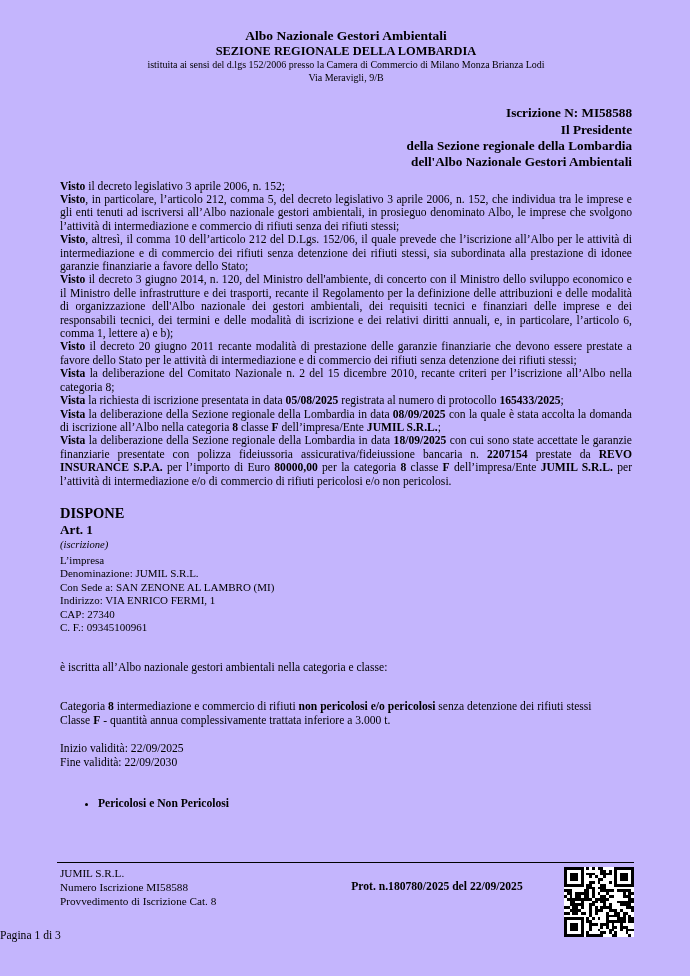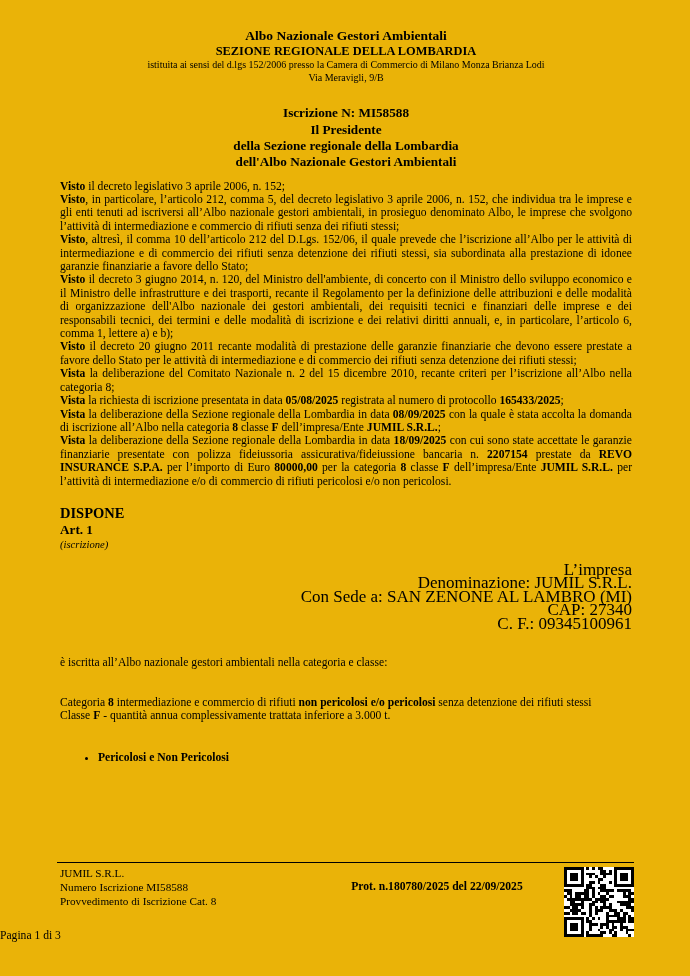--- a/index.html
+++ b/index.html
@@ -1,34 +1,34 @@
 <!DOCTYPE html>
 <html><head>
 <meta charset="utf-8">
 <style>
   html,body{margin:0;padding:0;background:#ffffff;}
   body{width:690px;height:976px;font-family:"Liberation Serif", serif;color:#000;}
-  .page{position:relative;width:690px;height:976px;box-sizing:border-box;padding:28px 58px 0 60px;background:#eab308;overflow:hidden;}
+  .page{position:relative;width:690px;height:976px;box-sizing:border-box;padding:28px 58px 0 60px;background:#c4b5fd;overflow:hidden;}
 
   .doc-header{text-align:center;}
   .doc-header .org{font-weight:bold;font-size:13.5px;line-height:16px;}
   .doc-header .section{font-weight:bold;font-size:12.4px;line-height:14px;}
   .doc-header .sub{font-size:10px;line-height:13.2px;}
 
-  .title-block{text-align:center;margin-top:21px;font-weight:bold;font-size:13.2px;line-height:16.3px;}
+  .title-block{text-align:right;margin-top:21px;font-weight:bold;font-size:13.2px;line-height:16.3px;}
 
   .recitals{margin-top:9px;font-size:11.6px;line-height:13.4px;text-align:justify;}
   .recitals p{margin:0;}
 
   .dispone{text-align:left;margin-top:17px;}
   .dispone .d-heading{font-weight:bold;font-size:14.5px;line-height:17px;}
   .dispone .d-article{font-weight:bold;font-size:13.2px;line-height:16px;}
   .dispone .d-subject{font-style:italic;font-size:10.6px;line-height:13px;}
 
-  .company{margin-top:12px;font-size:17px;line-height:13.5px;text-align:right;}
+  .company{margin-top:3px;font-size:11px;line-height:13.5px;}
   .registration-statement{margin-top:26px;font-size:11.6px;line-height:13.4px;}
   .category{margin-top:26px;font-size:11.6px;line-height:13.4px;text-align:justify;}
   .validity{margin-top:15px;font-size:11.6px;line-height:13.5px;}
   .waste{margin-top:28px;font-size:11.6px;line-height:13.8px;}
   .waste .w-heading{font-weight:bold;}
   .waste ul{margin:1px 0 0 0;padding-left:38px;}
   .waste li{font-weight:bold;}
 
   .footer-rule{position:absolute;left:57px;right:56px;top:862px;border-top:1.2px solid #000;}
   .doc-footer{position:absolute;left:60px;right:56px;top:867px;display:flex;align-items:flex-start;font-size:11.2px;line-height:13.8px;}
@@ -71,31 +71,36 @@
   <div class="dispone">
     <div class="d-heading">DISPONE</div>
     <div class="d-article">Art. 1</div>
     <div class="d-subject">(iscrizione)</div>
   </div>
 
   <div class="company">
     <div>L’impresa</div>
     <div>Denominazione: JUMIL S.R.L.</div>
     <div>Con Sede a: SAN ZENONE AL LAMBRO (MI)</div>
+    <div>Indirizzo: VIA ENRICO FERMI, 1</div>
     <div>CAP: 27340</div>
     <div>C. F.: 09345100961</div>
   </div>
 
   <div class="registration-statement">è iscritta all’Albo nazionale gestori ambientali nella categoria e classe:</div>
 
   <div class="category">
     <div><span>Categoria </span><b>8</b><span> intermediazione e commercio di rifiuti </span><b>non pericolosi e/o pericolosi</b><span> senza detenzione dei rifiuti stessi</span></div>
     <div><span>Classe </span><b>F</b><span> - quantità annua complessivamente trattata inferiore a 3.000 t.</span></div>
   </div>
 
+  <div class="validity">
+    <div>Inizio validità: 22/09/2025</div>
+    <div>Fine validità: 22/09/2030</div>
+  </div>
 
   <div class="waste">
     <ul>
       <li>Pericolosi e Non Pericolosi</li>
     </ul>
   </div>
 
   <div class="footer-rule"></div>
 
   <div class="doc-footer">

